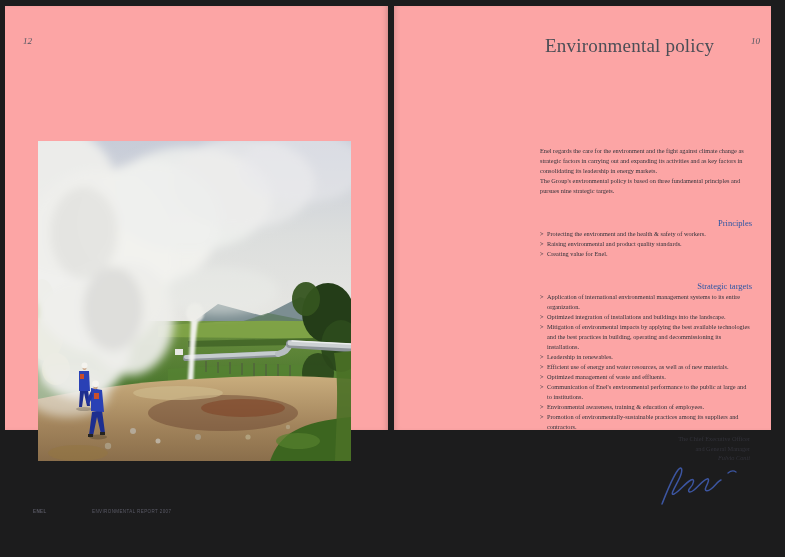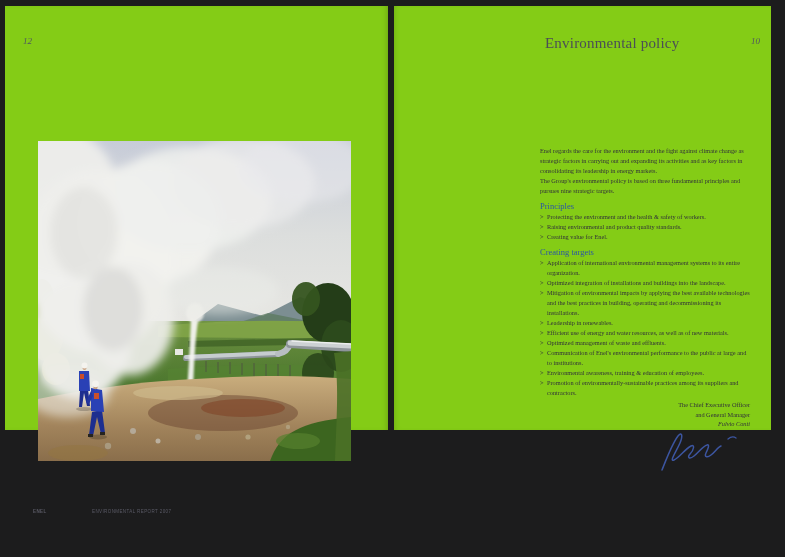--- a/index.html
+++ b/index.html
@@ -5,59 +5,59 @@
   html,body{margin:0;padding:0;}
   body{
     width:785px;height:557px;
     background:#1c1c1d;
     position:relative;
     font-family:"Liberation Serif", serif;
     overflow:hidden;
   }
   .page{
     position:absolute;top:6px;height:424px;
-    background:#84cc16;
+    background:#fca5a5;
   }
   .page-left{
     left:5px;width:383px;
     box-shadow:inset -4px 0 6px -4px rgba(0,0,0,.25);
   }
   .page-right{
     left:394px;width:377px;
     box-shadow:inset 4px 0 6px -4px rgba(0,0,0,.2);
   }
   .folio{
     position:absolute;top:30px;
     font-size:9px;font-style:italic;color:#4f5560;
   }
   .folio-left{left:18px;}
   .folio-right{left:357px;}
   .doc-title{
     position:absolute;left:151px;top:29px;
-    font-size:15px;color:#4b4e56;letter-spacing:.2px;white-space:nowrap;
+    font-size:19px;color:#4b4e56;letter-spacing:.2px;white-space:nowrap;
   }
   .photo{
     position:absolute;left:33px;top:135px;width:313px;height:320px;
     overflow:hidden;background:#dfe0de;
   }
   .photo svg{display:block;}
   .footer{
     position:absolute;top:503px;left:0;width:100%;
     font-size:4.5px;letter-spacing:.4px;color:#5a5a66;
     font-family:"Liberation Sans", sans-serif;
   }
   .footer .brand{position:absolute;left:28px;top:0;font-weight:bold;}
   .footer .report{position:absolute;left:87px;top:0;}
   .content{
     position:absolute;left:146px;top:140px;width:212px;
     font-size:6.3px;line-height:10px;color:#32323a;
   }
   .content p{margin:0;}
   .heading{
-    color:#2b56a5;font-size:8.5px;line-height:11px;margin-top:5px;
+    color:#2b56a5;font-size:8.5px;line-height:11px;margin-top:22px;text-align:right;
   }
   .li{display:flex;}
   .li .m{width:7px;flex:none;}
   .li .t{flex:1;}
   .sig-block{
     margin-top:2px;text-align:right;line-height:9.5px;
     padding-right:2px;
   }
   .sig-name{font-style:italic;}
   .sig-scribble{
@@ -230,21 +230,21 @@
     </div>
     <div class="li">
       <span class="m">&gt;</span>
       <span class="t">Raising environmental and product quality standards.</span>
     </div>
     <div class="li">
       <span class="m">&gt;</span>
       <span class="t">Creating value for Enel.</span>
     </div>
 
-    <div class="heading">Creating targets</div>
+    <div class="heading">Strategic targets</div>
     <div class="li">
       <span class="m">&gt;</span>
       <span class="t">Application of international environmental management systems to its entire organization.</span>
     </div>
     <div class="li">
       <span class="m">&gt;</span>
       <span class="t">Optimized integration of installations and buildings into the landscape.</span>
     </div>
     <div class="li">
       <span class="m">&gt;</span>

